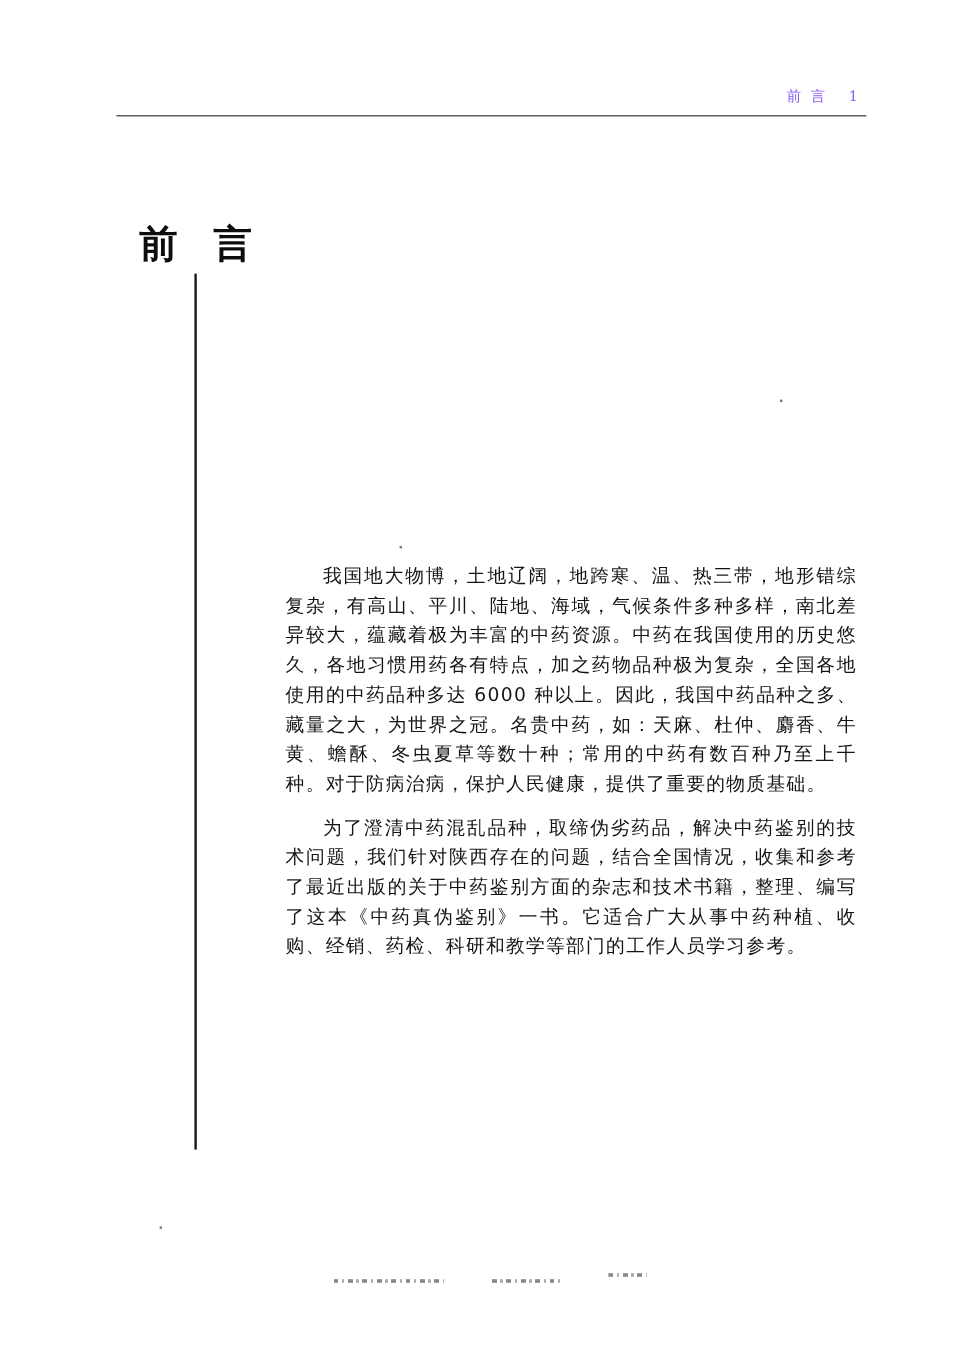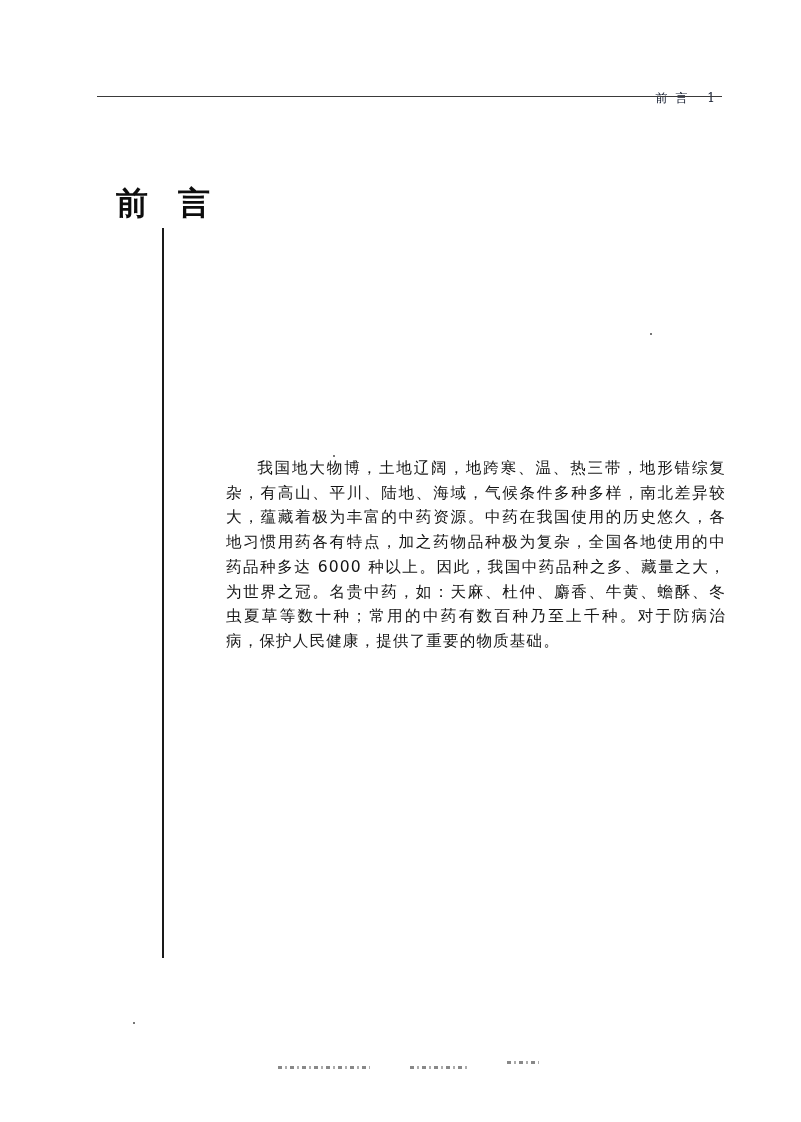--- a/index.html
+++ b/index.html
@@ -10,25 +10,25 @@
     body {
       width: 801px;
       height: 1122px;
       position: relative;
       overflow: hidden;
       font-family: "DejaVu Serif", "Liberation Serif", serif;
       color: #111111;
     }
     .running-head {
       position: absolute;
-      top: 90px;
+      top: 72px;
       right: 86px;
       font-size: 12px;
       letter-spacing: 8px;
-      color: #0f172a;
+      color: #8b5cf6;
     }
     .running-head .pg {
       letter-spacing: 0;
     }
     .head-rule {
       position: absolute;
       top: 96px;
       left: 97px;
       width: 625px;
       height: 0;
@@ -64,21 +64,21 @@
       left: 226px;
       width: 500px;
       font-family: "DejaVu Sans", "Liberation Sans", sans-serif;
       font-size: 15.6px;
       line-height: 24.7px;
       text-align: justify;
       color: #141414;
       letter-spacing: 1.1px;
     }
     .body-text p {
-      margin: 0;
+      margin: 12px;
       text-indent: 2em;
     }
     .scan-noise {
       position: absolute;
       top: 1066px;
       height: 3px;
       background: repeating-linear-gradient(90deg, #555 0 4px, transparent 4px 7px, #888 7px 9px, transparent 9px 12px);
       opacity: 0.7;
     }
   </style>
@@ -94,17 +94,18 @@
 <div class="chapter-title">前言</div>
 
 <div class="vline"></div>
 
 <div class="speck" style="left:650px; top:333px;"></div>
 <div class="speck" style="left:333px; top:455px;"></div>
 <div class="speck" style="left:133px; top:1022px;"></div>
 
 <div class="body-text">
   <p>我国地大物博，土地辽阔，地跨寒、温、热三带，地形错综复杂，有高山、平川、陆地、海域，气候条件多种多样，南北差异较大，蕴藏着极为丰富的中药资源。中药在我国使用的历史悠久，各地习惯用药各有特点，加之药物品种极为复杂，全国各地使用的中药品种多达 6000 种以上。因此，我国中药品种之多、藏量之大，为世界之冠。名贵中药，如：天麻、杜仲、麝香、牛黄、蟾酥、冬虫夏草等数十种；常用的中药有数百种乃至上千种。对于防病治病，保护人民健康，提供了重要的物质基础。</p>
+  <p>为了澄清中药混乱品种，取缔伪劣药品，解决中药鉴别的技术问题，我们针对陕西存在的问题，结合全国情况，收集和参考了最近出版的关于中药鉴别方面的杂志和技术书籍，整理、编写了这本《中药真伪鉴别》一书。它适合广大从事中药种植、收购、经销、药检、科研和教学等部门的工作人员学习参考。</p>
 </div>
 
 <div class="scan-noise" style="left:278px; width:92px;"></div>
 <div class="scan-noise" style="left:410px; width:60px;"></div>
 <div class="scan-noise" style="left:507px; top:1061px; width:32px;"></div>
 
 </body></html>

